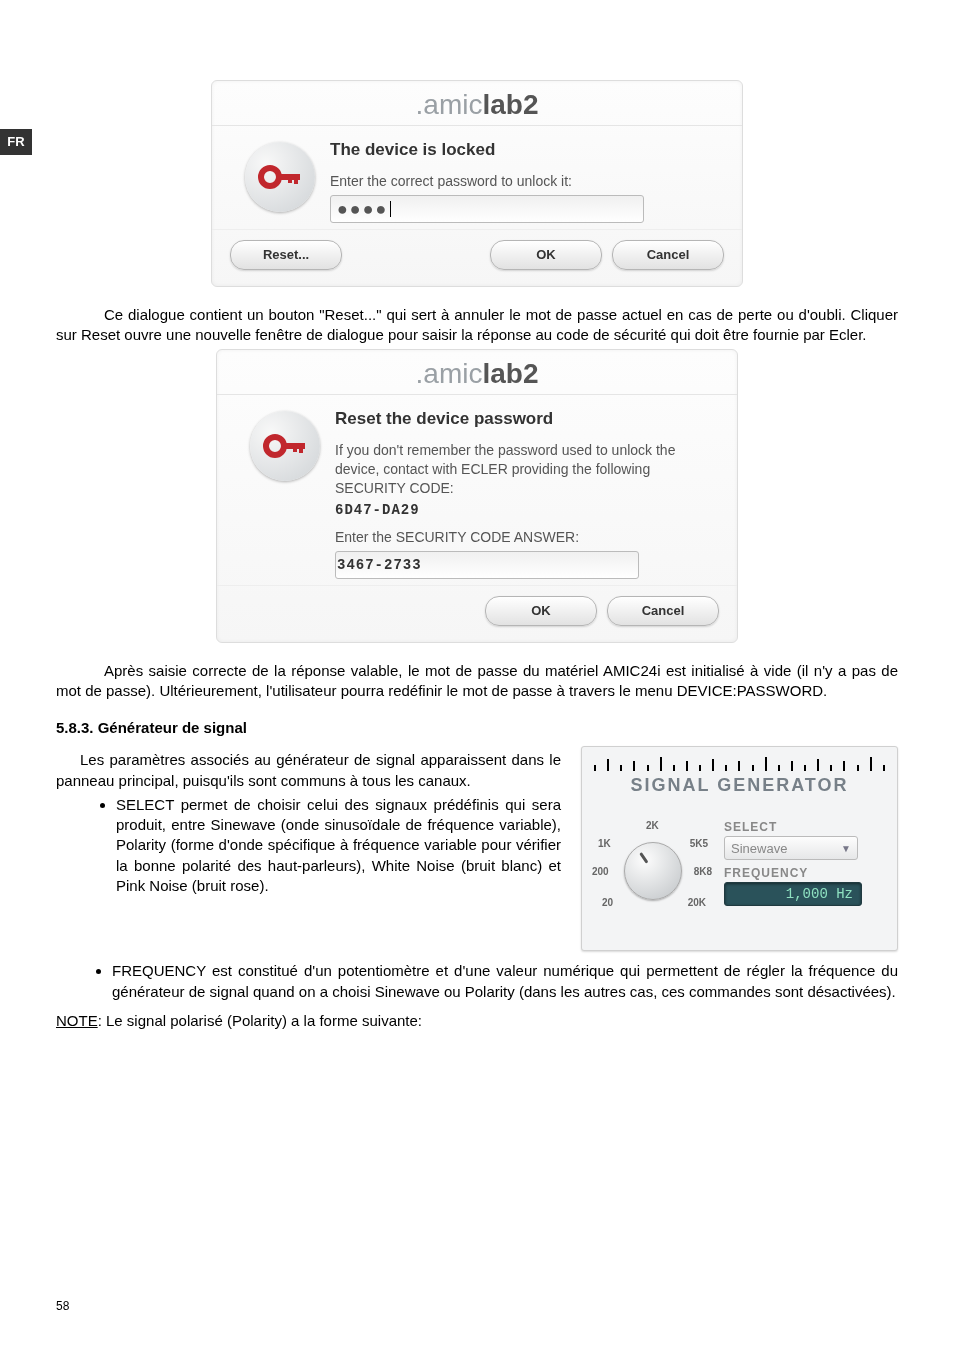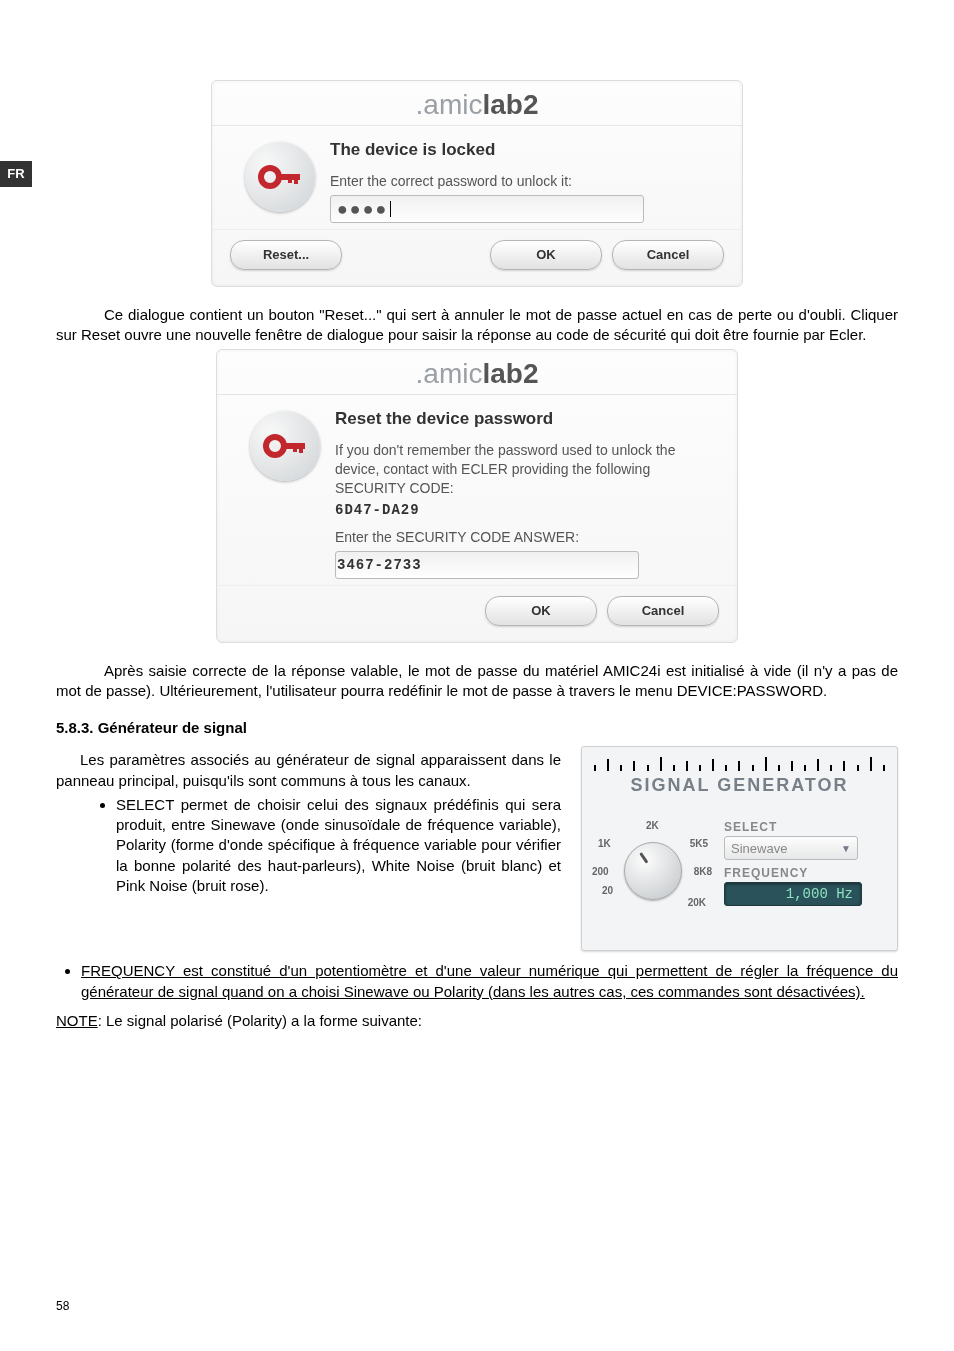--- a/index.html
+++ b/index.html
@@ -13,21 +13,21 @@
   }
   .page {
     width: 954px;
     height: 1351px;
     position: relative;
     box-sizing: border-box;
     padding: 80px 56px 40px 56px;
   }
   .lang-badge {
     position: absolute;
-    top: 161px;
+    top: 129px;
     left: 0;
     width: 32px;
     height: 26px;
     background: #333;
     color: #fff;
     font-weight: bold;
     font-size: 13px;
     text-align: center;
     line-height: 26px;
   }
@@ -227,21 +227,21 @@
     font-family: "Courier New", monospace;
     font-size: 14px;
     text-align: right;
     padding: 0 8px;
     line-height: 22px;
     box-shadow: inset 0 1px 3px rgba(0,0,0,0.5);
   }
   .sg-footer { text-align: right; font-size: 9px; color: #9aa; font-style: italic; margin-top: 6px; letter-spacing: 1px; }
   ul.bullet { margin: 4px 0 4px 60px; padding: 0; }
   ul.bullet li { margin-bottom: 10px; text-align: justify; font-size: 15px; line-height: 1.35; }
-  ul.bullet2 { margin: 10px 0 4px 25px; padding: 0; text-decoration: underline; }
+  ul.bullet2 { margin: 10px 0 4px 56px; padding: 0; }
   ul.bullet2 li { margin-bottom: 10px; text-align: justify; font-size: 15px; line-height: 1.35; }
   .note-line { font-size: 15px; margin-top: 8px; }
   .note-line .u { text-decoration: underline; }
   .page-num {
     position: absolute;
     bottom: 38px;
     left: 56px;
     font-size: 12px;
   }
 </style>
@@ -355,21 +355,21 @@
           <span style="height:6px"></span>
       </div>
       <div class="sg-title">SIGNAL GENERATOR</div>
       <div class="sg-body">
         <div class="knob-area">
           <span class="kl" style="top:0;left:54px">2K</span>
           <span class="kl" style="top:18px;left:6px">1K</span>
           <span class="kl" style="top:18px;right:4px">5K5</span>
           <span class="kl" style="top:46px;left:0">200</span>
           <span class="kl" style="top:46px;right:0">8K8</span>
-          <span class="kl" style="bottom:28px;left:10px">20</span>
+          <span class="kl" style="bottom:16px;left:10px">20</span>
           <span class="kl" style="bottom:16px;right:6px">20K</span>
           <div class="knob"></div>
         </div>
         <div class="ctrl-area">
           <div class="ctrl-label">SELECT</div>
           <div class="select-box">
             <span>Sinewave</span>
             <span class="arrow">▼</span>
           </div>
           <div class="ctrl-label">FREQUENCY</div>

